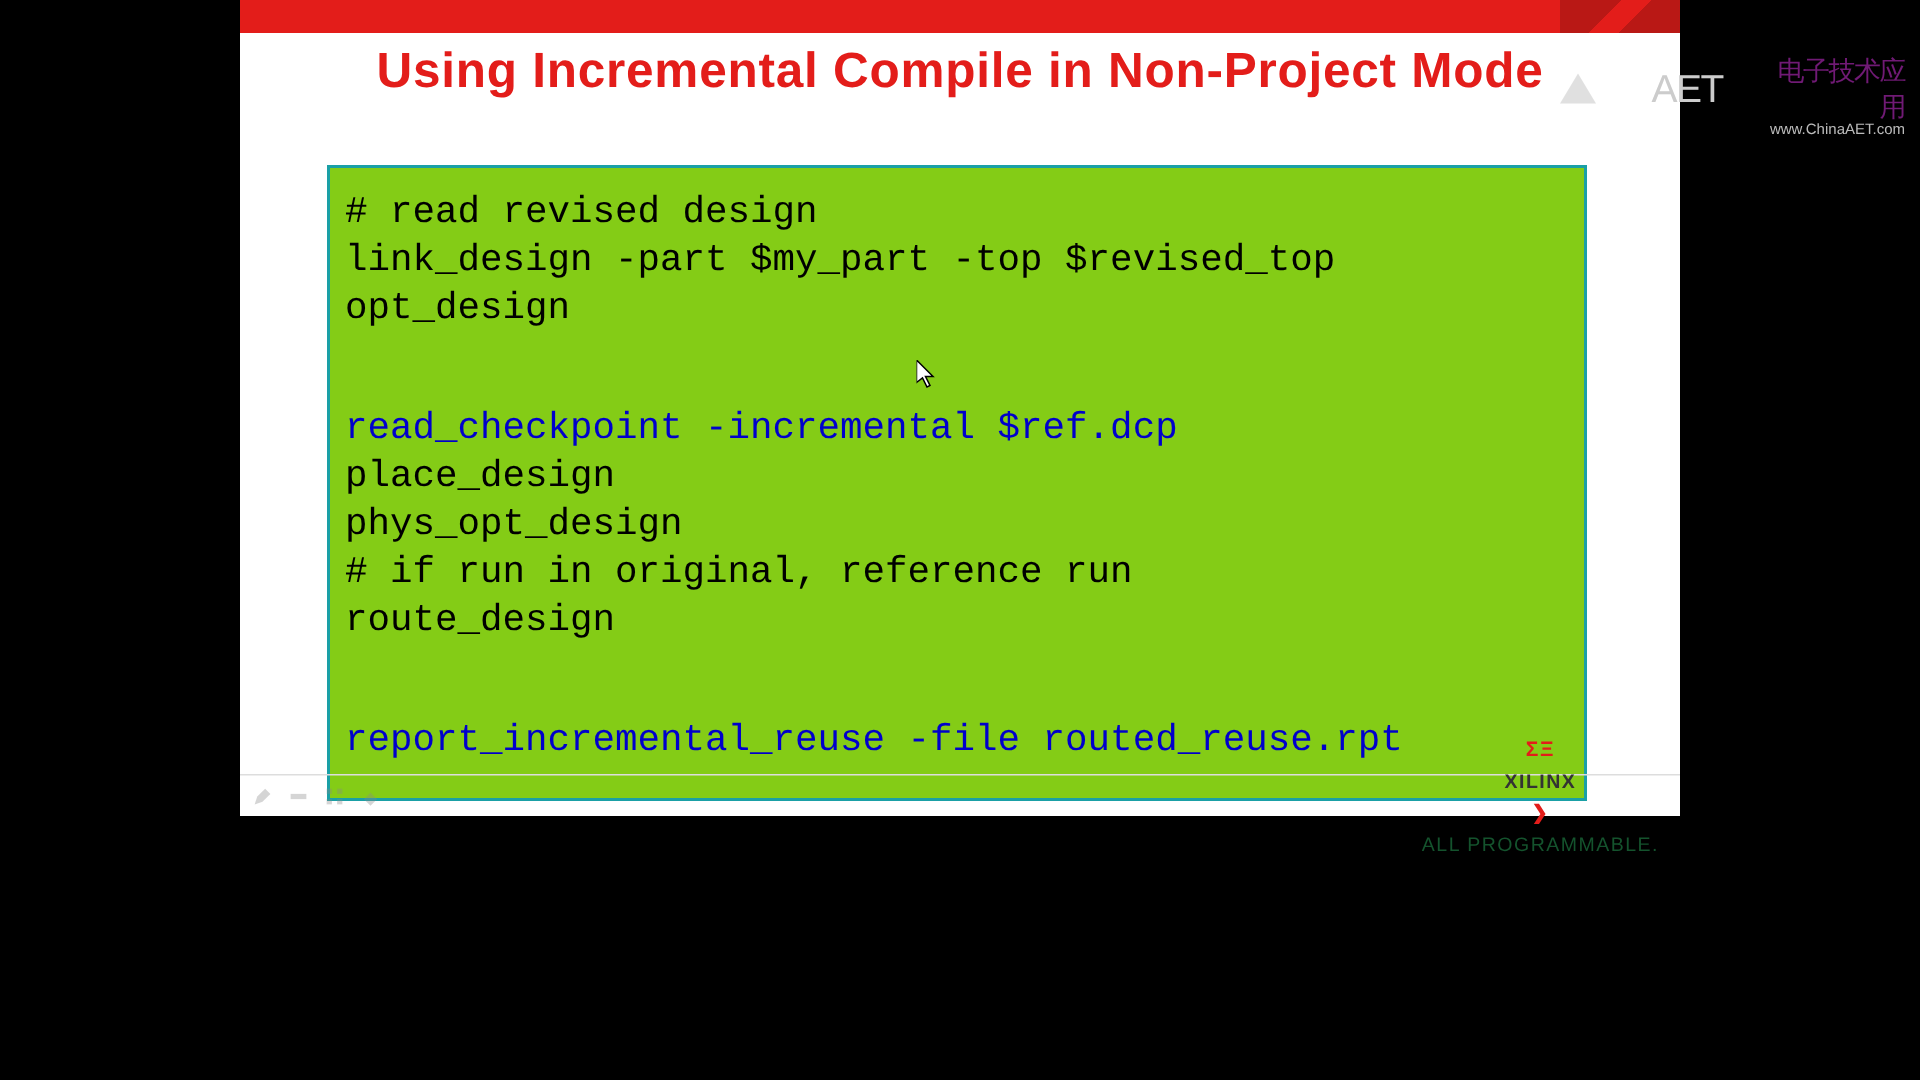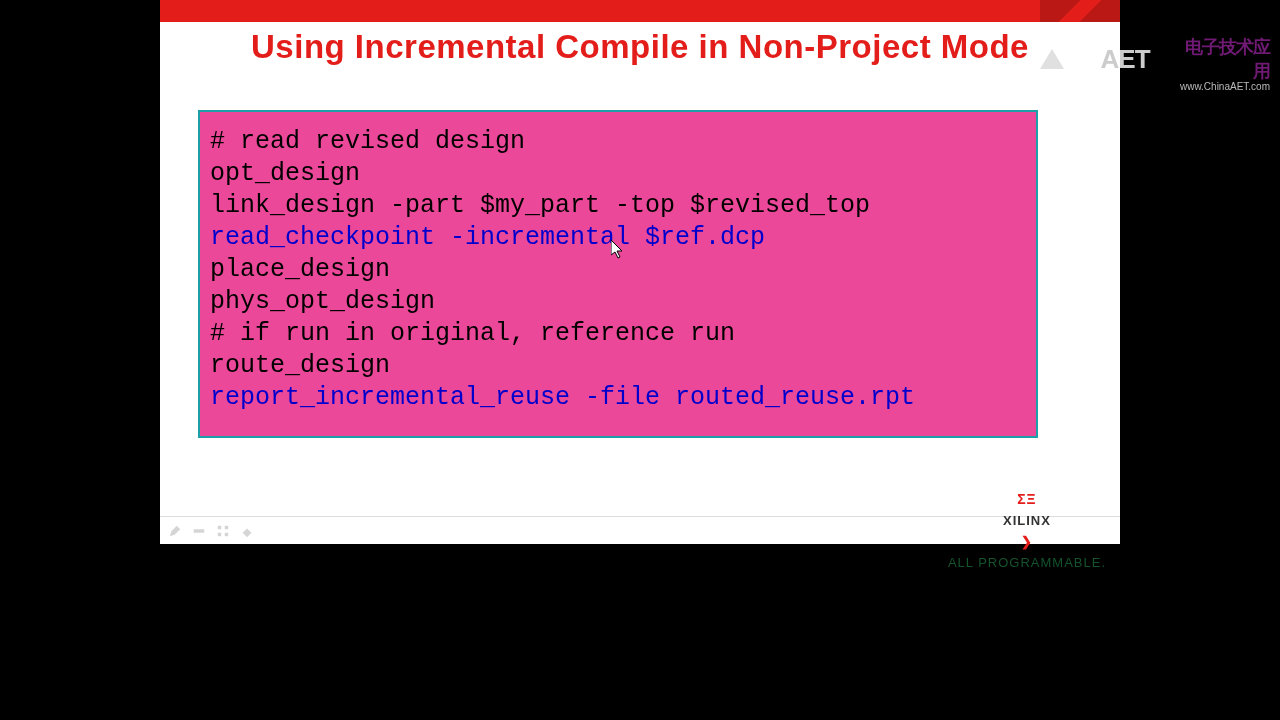--- a/index.html
+++ b/index.html
@@ -38,36 +38,36 @@
     top: 28px;
     width: 920px;
     color: #e31d1a;
     font-size: 33px;
     font-weight: bold;
     text-align: center;
     letter-spacing: 0.5px;
   }
   .codebox {
     position: absolute;
-    left: 38px;
+    left: 58px;
     top: 110px;
     width: 840px;
     border: 2px solid #1aa0a6;
     padding: 14px 10px 22px 10px;
     box-sizing: border-box;
-    background: #ec4899;
+    background: #84cc16;
   }
   .codeline {
     font-family: "Courier New", Courier, monospace;
     font-size: 25px;
     line-height: 32px;
     color: #000;
     white-space: pre-wrap;
   }
-  .codeline.hl { color: #0000cc; }
+  .codeline.hl { color: #0000cc; margin-top: 48px; }
   .footer {
     position: absolute;
     left: 0;
     bottom: 0;
     width: 100%;
     height: 28px;
     border-top: 1px solid #ddd;
     display: flex;
     align-items: center;
     justify-content: flex-end;
@@ -120,21 +120,21 @@
     position: absolute;
     right: -150px;
     top: 35px;
     width: 230px;
     text-align: right;
     color: #bbb;
     z-index: 5;
   }
   .watermark .wm-logo {
     font-size: 26px;
-    font-weight: bold;
+    font-weight: normal;
     color: #ccc;
     letter-spacing: -1px;
     display: flex;
     align-items: center;
     justify-content: center;
     gap: 22px;
   }
   .watermark .wm-zh {
     font-size: 18px;
     color: #701a75;
@@ -174,22 +174,22 @@
     <div class="wm-logo">
       <span class="aet-shape"></span>
       <span>AET</span>
       <span class="wm-zh">电子技术应用</span>
     </div>
     <div class="wm-url">www.ChinaAET.com</div>
   </div>
 
   <div class="codebox">
     <div class="codeline"># read revised design</div>
+    <div class="codeline">link_design -part $my_part -top $revised_top</div>
     <div class="codeline">opt_design</div>
-    <div class="codeline">link_design -part $my_part -top $revised_top</div>
     <div class="codeline hl">read_checkpoint -incremental $ref.dcp</div>
     <div class="codeline">place_design</div>
     <div class="codeline">phys_opt_design</div>
     <div class="codeline"># if run in original, reference run</div>
     <div class="codeline">route_design</div>
     <div class="codeline hl">report_incremental_reuse -file routed_reuse.rpt</div>
   </div>
 
   <svg class="cursor" width="14" height="20" viewBox="0 0 14 20">
     <path d="M0 0 L0 15 L4 12 L7 18 L9 17 L6 11 L11 11 Z" fill="#fff" stroke="#000" stroke-width="1"></path>

